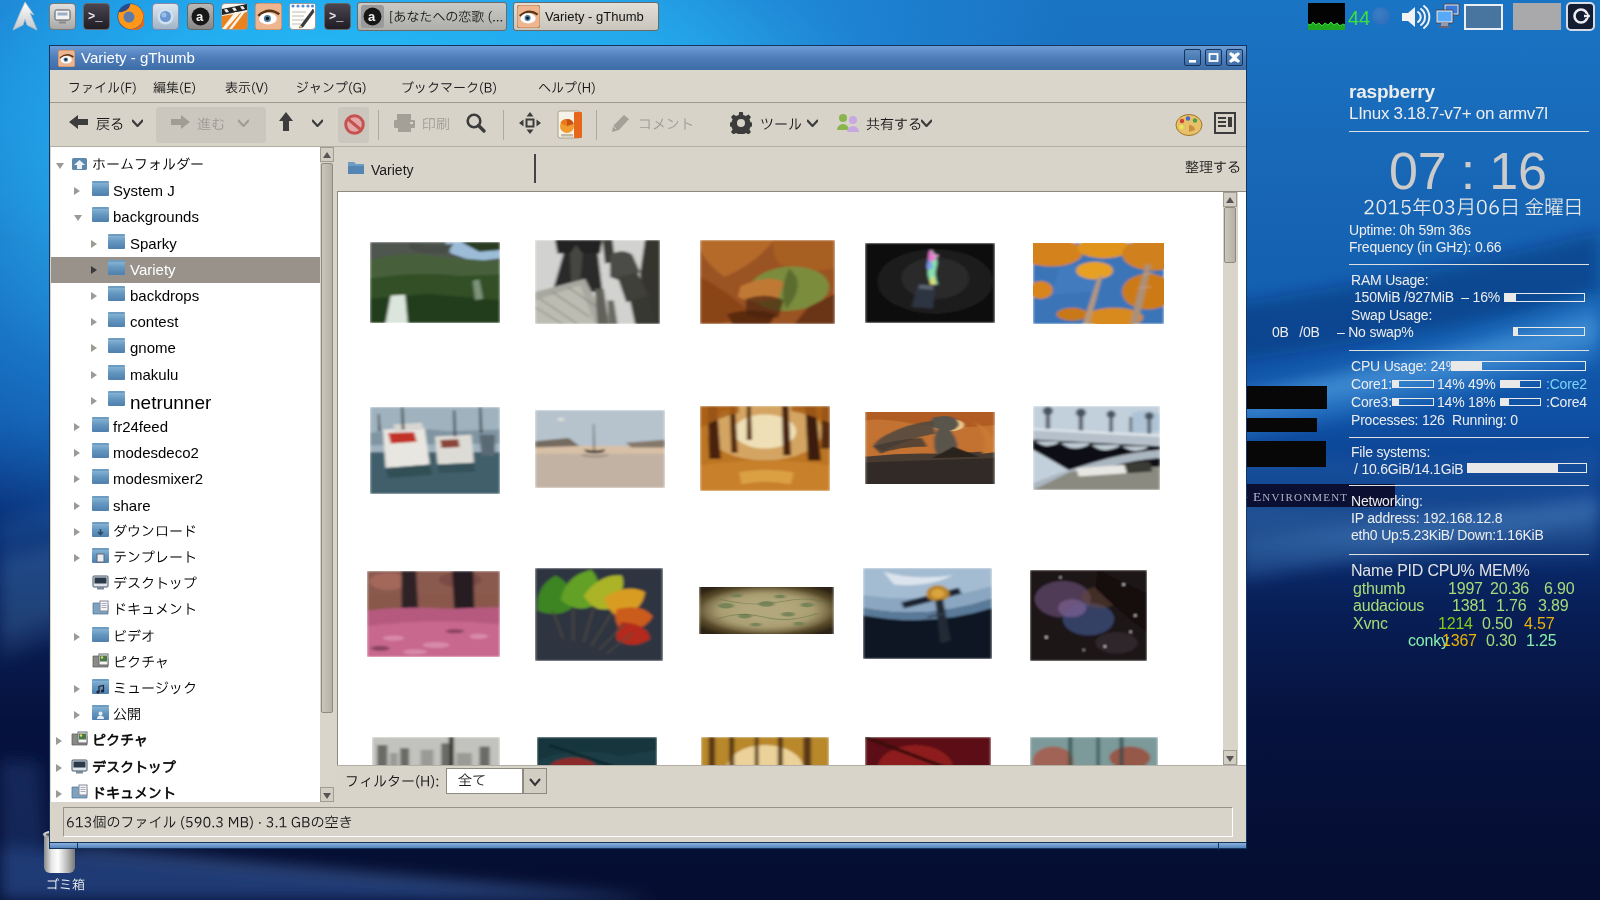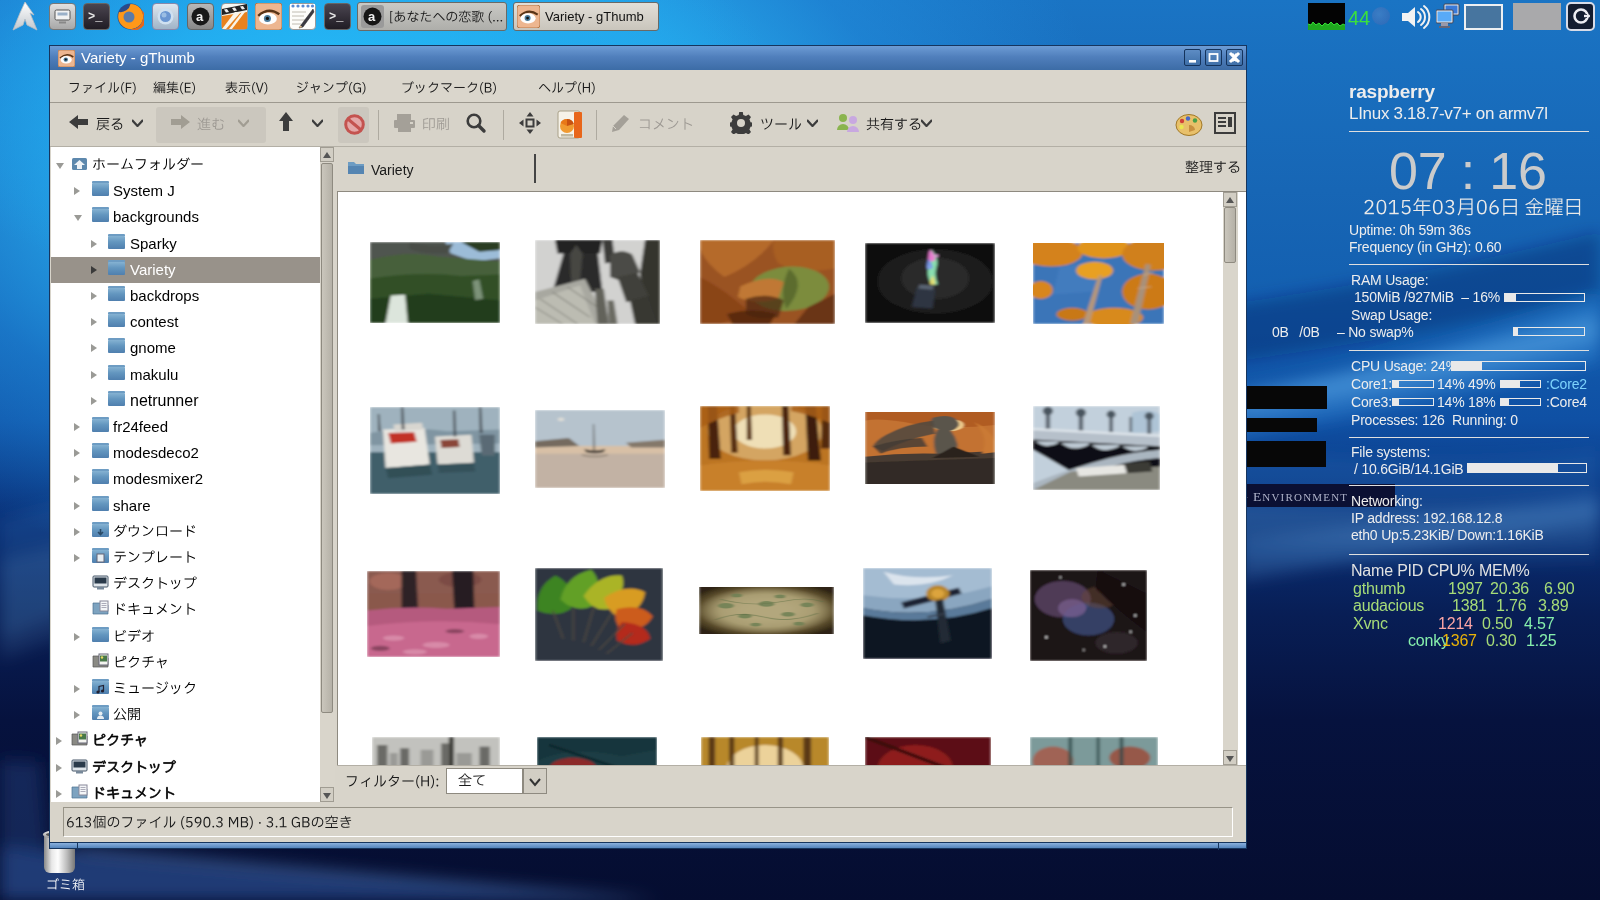--- a/index.html
+++ b/index.html
@@ -483,21 +483,21 @@
       <div class="fold" style="left:57px;top:167.2px"></div>
       <div class="abs" style="left:79px;top:166px;font-size:15px;white-space:pre;color:#000000">contest</div>
       <div class="expc" style="left:40px;top:197.39999999999998px;border-left-color:#9a9a96"></div>
       <div class="fold" style="left:57px;top:193.39999999999998px"></div>
       <div class="abs" style="left:79px;top:192px;font-size:15px;white-space:pre;color:#000000">gnome</div>
       <div class="expc" style="left:40px;top:223.59999999999997px;border-left-color:#9a9a96"></div>
       <div class="fold" style="left:57px;top:219.59999999999997px"></div>
       <div class="abs" style="left:79px;top:219px;font-size:15px;white-space:pre;color:#000000">makulu</div>
       <div class="expc" style="left:40px;top:249.79999999999995px;border-left-color:#9a9a96"></div>
       <div class="fold" style="left:57px;top:245.79999999999995px"></div>
-      <div class="abs" style="left:79px;top:245px;font-size:16px;white-space:pre;color:#000000">netrunner</div>
+      <div class="abs" style="left:79px;top:245px;font-size:19px;white-space:pre;color:#000000">netrunner</div>
       <div class="expc" style="left:23px;top:275.99999999999994px;border-left-color:#9a9a96"></div>
       <div class="fold" style="left:41px;top:271.99999999999994px"></div>
       <div class="abs" style="left:62px;top:271px;font-size:15px;white-space:pre;color:#000000">fr24feed</div>
       <div class="expc" style="left:23px;top:302.19999999999993px;border-left-color:#9a9a96"></div>
       <div class="fold" style="left:41px;top:298.19999999999993px"></div>
       <div class="abs" style="left:62px;top:297px;font-size:15px;white-space:pre;color:#000000">modesdeco2</div>
       <div class="expc" style="left:23px;top:328.3999999999999px;border-left-color:#9a9a96"></div>
       <div class="fold" style="left:41px;top:324.3999999999999px"></div>
       <div class="abs" style="left:62px;top:323px;font-size:15px;white-space:pre;color:#000000">modesmixer2</div>
       <div class="expc" style="left:23px;top:354.5999999999999px;border-left-color:#9a9a96"></div>
@@ -1177,21 +1177,21 @@
         <path transform="translate(4780 0)" d="M191 802H840V17Q840 -18 824 -34Q807 -51 773 -51H546L530 11H775V245H242Q229 152 200 76Q172 0 121 -73L66 -33Q117 35 144 108Q170 182 180 274Q191 365 191 500ZM775 552V743H256V552ZM775 303V494H256Q256 383 249 303Z"></path>
         <path transform="translate(5780 0)" d="M64 366Q64 746 315 746Q566 746 566 366Q566 -13 315 -13Q64 -13 64 366ZM478 308V425Q478 541 438 607Q398 673 315 673Q232 673 192 607Q152 541 152 425V308Q152 192 192 126Q232 60 315 60Q398 60 438 126Q478 192 478 308Z"></path>
         <path transform="translate(6410 0)" d="M72 267Q72 370 110 462Q149 553 209 622Q269 691 334 733H442Q359 672 304 618Q250 563 214 499Q178 435 159 352L164 350Q225 455 341 455Q404 455 453 428Q502 400 530 348Q558 297 558 229Q558 158 528 103Q497 48 442 18Q388 -13 316 -13Q241 -13 186 21Q131 55 102 118Q72 182 72 267ZM471 217V227Q471 302 430 343Q389 384 315 384Q240 384 200 343Q159 302 159 227V217Q159 142 200 101Q241 60 315 60Q389 60 430 101Q471 142 471 217Z"></path>
         <path transform="translate(7040 0)" d="M152 -64V782H848V-64H782V14H219V-64ZM782 433V721H219V433ZM219 373V76H782V373Z"></path>
         <path transform="translate(8288 0)" d="M753 495H524V364H899V306H524V17H936V-43H64V17H460V306H101V364H460V495H245V548Q164 500 64 456L32 516Q214 593 312 668Q409 744 455 833H530Q574 746 677 670Q780 594 968 516L937 456Q834 500 753 546ZM488 801Q467 734 410 673Q352 612 252 552H743Q637 612 576 674Q516 735 495 801ZM647 93Q674 131 701 178Q728 226 745 268L804 242Q786 198 758 149Q731 100 705 63ZM243 260Q270 222 299 174Q328 127 347 86L289 59Q248 143 187 232Z"></path>
         <path transform="translate(9288 0)" d="M384 808H640V517H381V565H582V641H395V687H582V759H384ZM673 808H940V517H669V565H883V641H684V687H883V759H673ZM957 14V-36H482V-80H424V298Q394 260 360 225L326 268V65H138V-27H76V803H326V272Q378 321 419 382Q460 443 484 506L535 490Q516 443 498 411H665Q700 463 714 506L768 491Q751 447 727 411H948V362H721V280H925V232H721V149H925V102H721V14ZM268 480V747H135V480ZM135 425V121H268V425ZM482 280H663V362H482ZM482 149H663V232H482ZM663 102H482V14H663Z"></path>
         <path transform="translate(10288 0)" d="M152 -64V782H848V-64H782V14H219V-64ZM782 433V721H219V433ZM219 373V76H782V373Z"></path>
       </g>
     </svg>
     <div class="ck" style="left:1349px;top:222px;font-size:14px;color:#ededed;letter-spacing:-0.2px">Uptime: 0h 59m 36s</div>
-    <div class="ck" style="left:1349px;top:239px;font-size:14px;color:#ededed;letter-spacing:-0.2px">Frequency (in GHz): 0.60</div>
+    <div class="ck" style="left:1349px;top:239px;font-size:14px;color:#ededed;letter-spacing:-0.2px">Frequency (in GHz): 0.66</div>
     <div class="ckhr" style="top:264px"></div>
     <div class="ck" style="left:1351px;top:272px;font-size:14px;color:#ededed;letter-spacing:-0.2px">RAM Usage:</div>
     <div class="ck" style="left:1354px;top:289px;font-size:14px;color:#ededed;letter-spacing:-0.2px">150MiB /927MiB  – 16%</div>
     <div class="ckbar" style="left:1504px;top:293px;width:81px;height:9px">
       <i style="width:11px"></i>
     </div>
     <div class="ck" style="left:1351px;top:307px;font-size:14px;color:#ededed;letter-spacing:-0.2px">Swap Usage:</div>
     <div class="ck" style="left:1272px;top:324px;font-size:14px;color:#ededed;letter-spacing:-0.2px">0B  /0B   – No swap%</div>
     <div class="ckbar" style="left:1513px;top:327px;width:72px;height:9px">
       <i style="width:4px"></i>
@@ -1234,19 +1234,19 @@
     <div class="ck" style="left:1351px;top:562px;font-size:16px;color:#e2e2e2;letter-spacing:-0.2px">Name PID CPU% MEM%</div>
     <div class="ck" style="left:1353px;top:580px;font-size:16px;color:#a6dc78;letter-spacing:-0.2px">gthumb</div>
     <div class="ck" style="left:1448px;top:580px;font-size:16px;color:#a6dc78;letter-spacing:-0.2px">1997</div>
     <div class="ck" style="left:1490px;top:580px;font-size:16px;color:#a6dc78;letter-spacing:-0.2px">20.36</div>
     <div class="ck" style="left:1544px;top:580px;font-size:16px;color:#a6dc78;letter-spacing:-0.2px">6.90</div>
     <div class="ck" style="left:1353px;top:597px;font-size:16px;color:#a6dc78;letter-spacing:-0.2px">audacious</div>
     <div class="ck" style="left:1452px;top:597px;font-size:16px;color:#a6dc78;letter-spacing:-0.2px">1381</div>
     <div class="ck" style="left:1496px;top:597px;font-size:16px;color:#a6dc78;letter-spacing:-0.2px">1.76</div>
     <div class="ck" style="left:1538px;top:597px;font-size:16px;color:#a6dc78;letter-spacing:-0.2px">3.89</div>
     <div class="ck" style="left:1353px;top:615px;font-size:16px;color:#a6dc78;letter-spacing:-0.2px">Xvnc</div>
-    <div class="ck" style="left:1438px;top:615px;font-size:16px;color:#fca5a5;letter-spacing:-0.2px">1214</div>
+    <div class="ck" style="left:1438px;top:615px;font-size:16px;color:#84cc16;letter-spacing:-0.2px">1214</div>
     <div class="ck" style="left:1482px;top:615px;font-size:16px;color:#a6dc78;letter-spacing:-0.2px">0.50</div>
-    <div class="ck" style="left:1524px;top:615px;font-size:16px;color:#86efac;letter-spacing:-0.2px">4.57</div>
+    <div class="ck" style="left:1524px;top:615px;font-size:16px;color:#eab308;letter-spacing:-0.2px">4.57</div>
     <div class="ck" style="left:1408px;top:632px;font-size:16px;color:#86efac;letter-spacing:-0.2px">conky</div>
     <div class="ck" style="left:1442px;top:632px;font-size:16px;color:#eab308;letter-spacing:-0.2px">1367</div>
     <div class="ck" style="left:1486px;top:632px;font-size:16px;color:#a6dc78;letter-spacing:-0.2px">0.30</div>
     <div class="ck" style="left:1526px;top:632px;font-size:16px;color:#86efac;letter-spacing:-0.2px">1.25</div>
   </div>
 </body></html>

